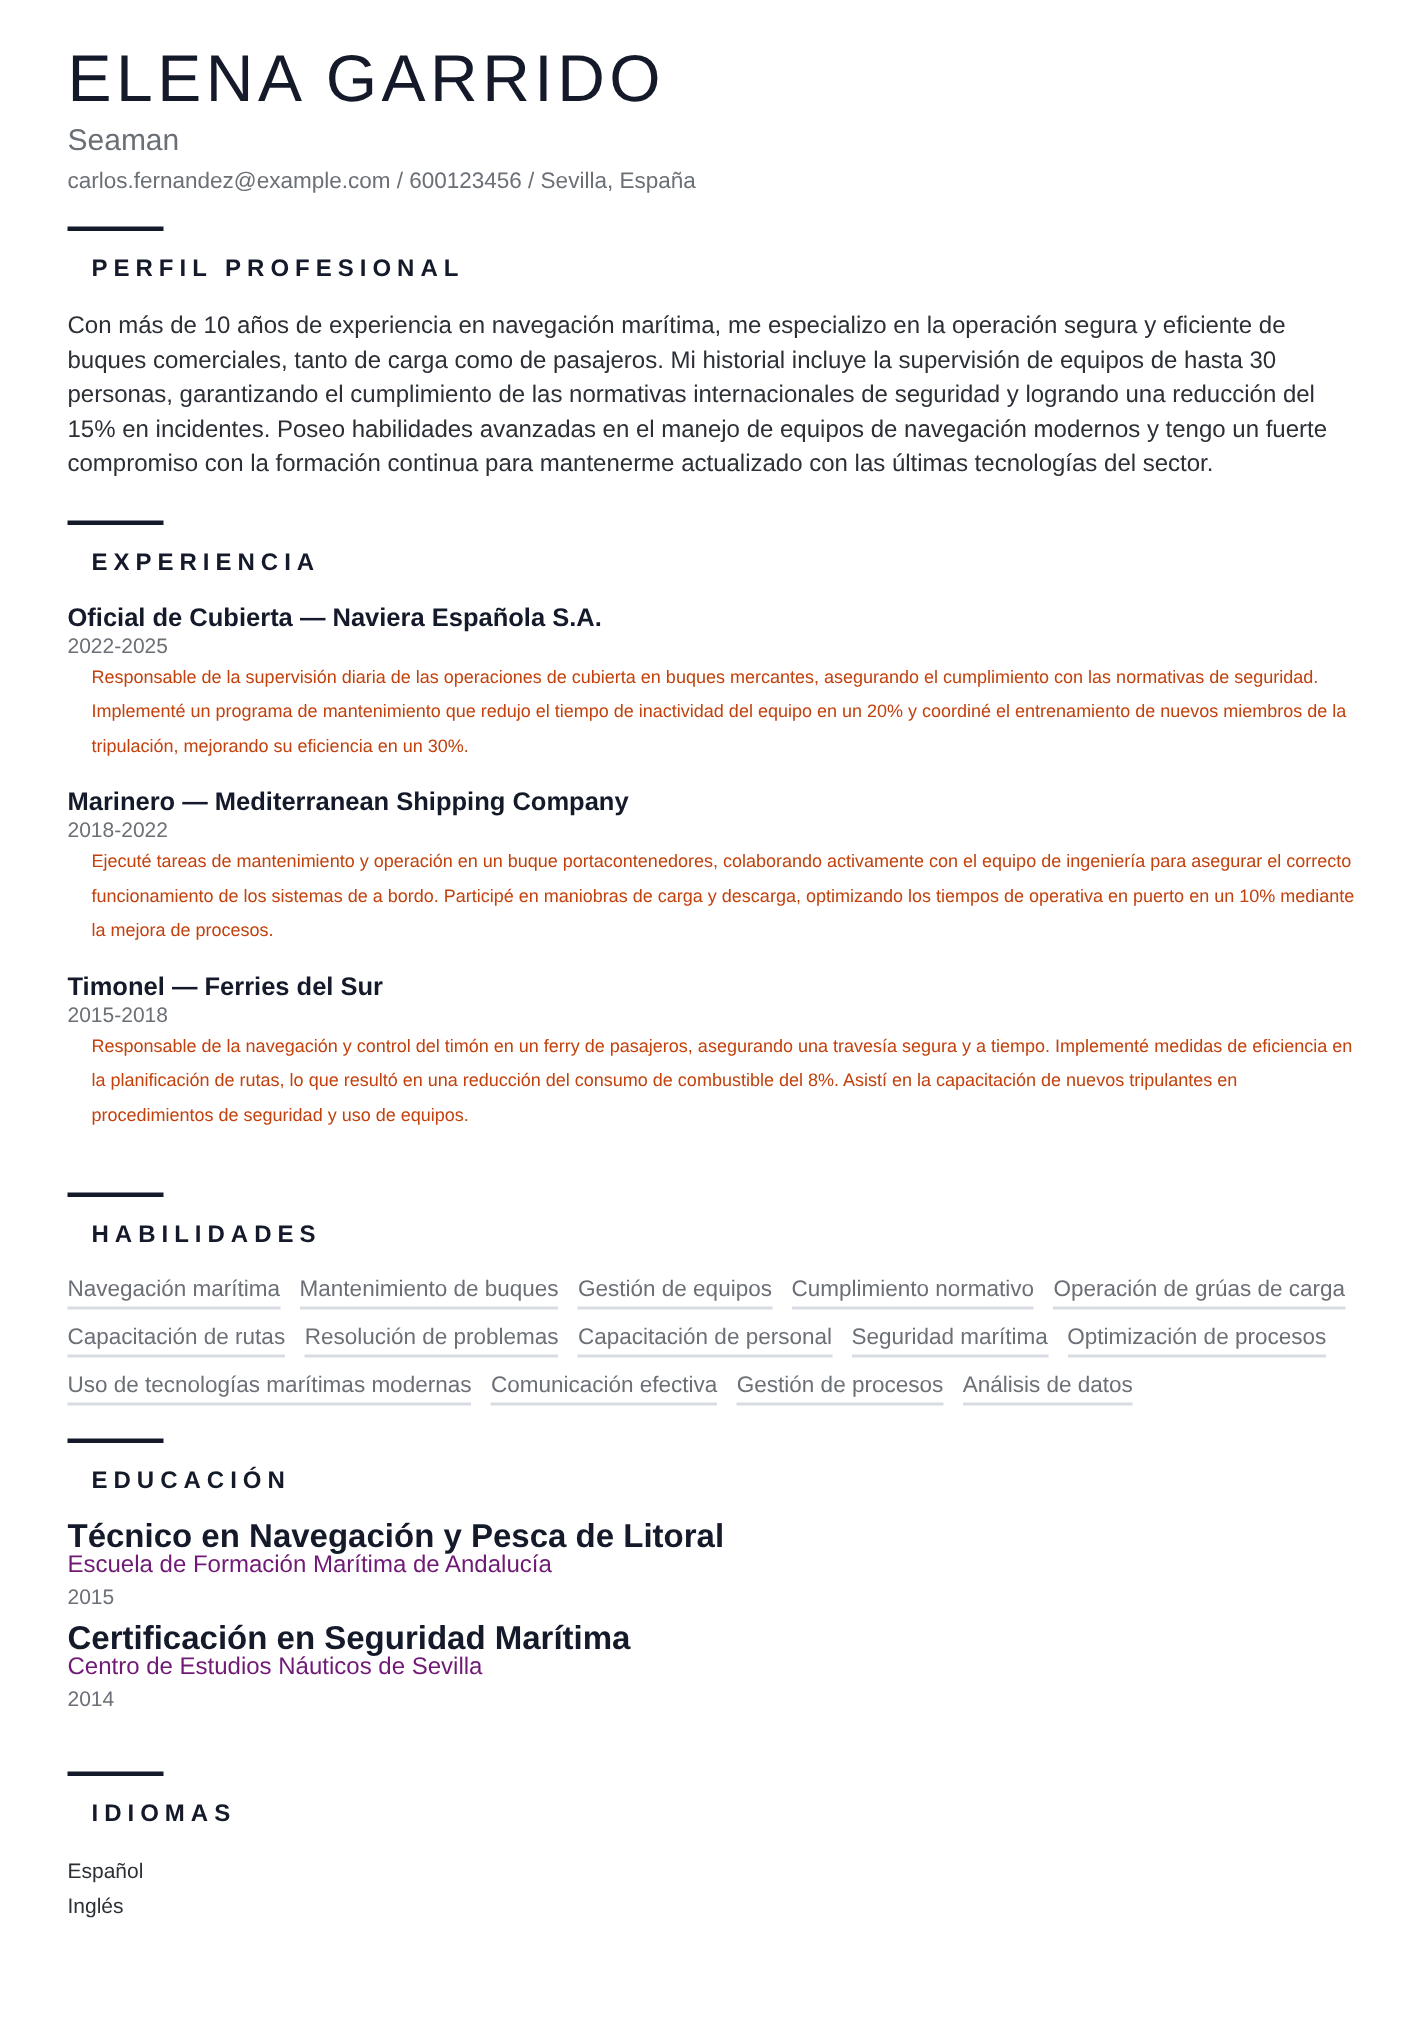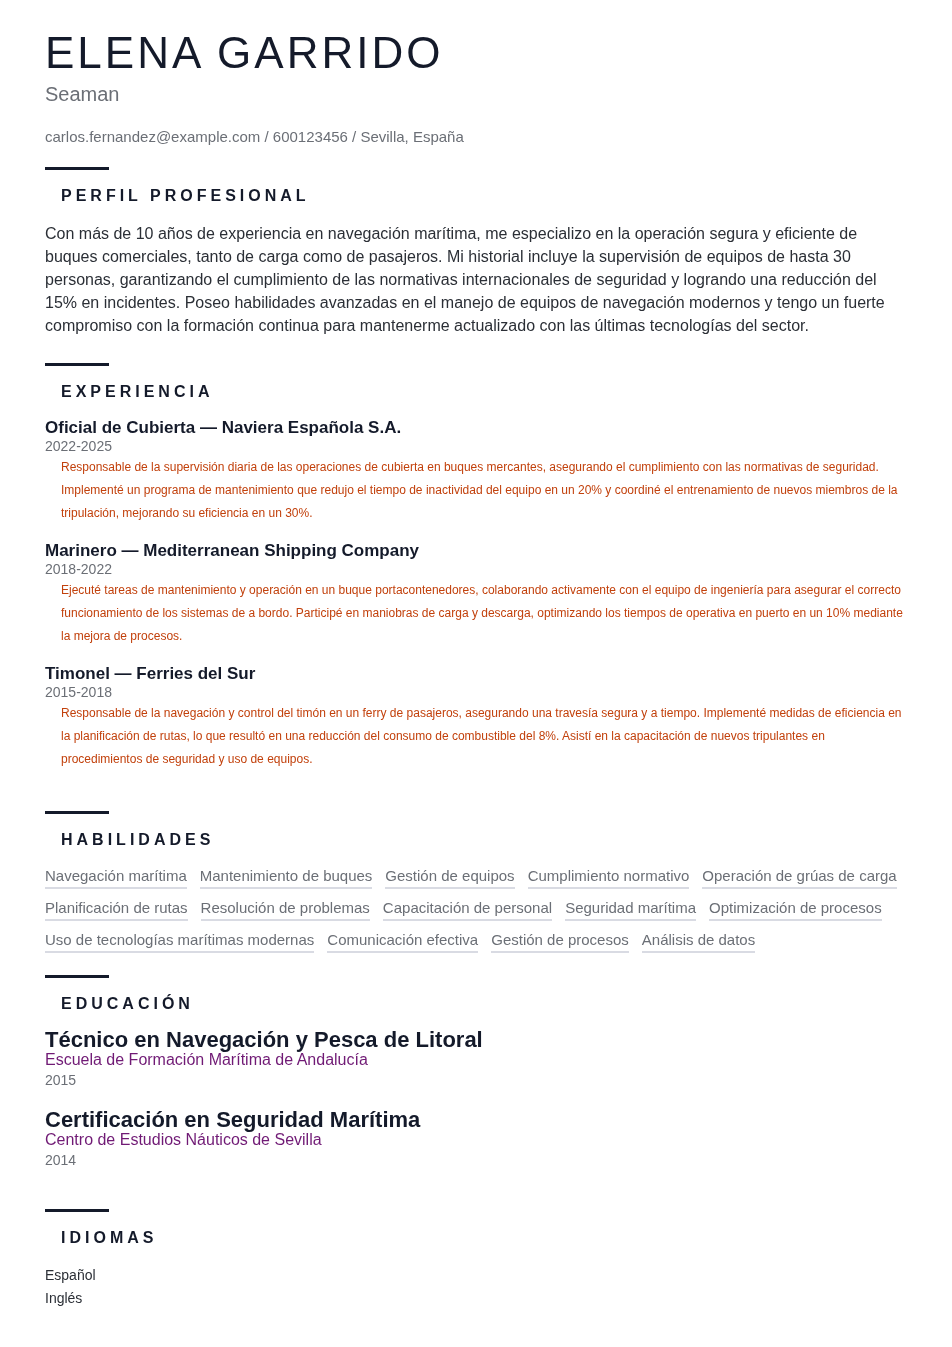--- a/index.html
+++ b/index.html
@@ -21,21 +21,21 @@
     }
     .title {
       font-size: 20px;
       color: #6b6f76;
       margin-top: 3px;
       line-height: 24px;
     }
     .contact {
       font-size: 15px;
       color: #6b6f76;
-      margin-top: 21px;
+      margin-top: 5px;
       line-height: 20px;
     }
     .section { margin-top: 19px; }
     .rule {
       width: 64px;
       height: 3px;
       background: #141a2a;
       margin-bottom: 11px;
     }
     .section-heading {
@@ -81,21 +81,21 @@
       margin-top: 11px;
       width: 870px;
     }
     .skill {
       font-size: 15px;
       color: #6b6f76;
       line-height: 20px;
       border-bottom: 2px solid #d9dbe3;
       padding-bottom: 1px;
     }
-    .edu + .edu { margin-top: 19px; }
+    .edu + .edu { margin-top: 7px; }
     .edu-degree {
       font-size: 22px;
       font-weight: 700;
       color: #141a2a;
       line-height: 20px;
       margin-top: 4px;
     }
     .edu-school {
       font-size: 16px;
       color: #701a75;
@@ -155,21 +155,21 @@
 
   <section class="section" style="margin-top:40px;">
     <div class="rule"></div>
     <h2 class="section-heading">HABILIDADES</h2>
     <div class="skills">
       <span class="skill">Navegación marítima</span>
       <span class="skill">Mantenimiento de buques</span>
       <span class="skill">Gestión de equipos</span>
       <span class="skill">Cumplimiento normativo</span>
       <span class="skill">Operación de grúas de carga</span>
-      <span class="skill">Planificación de rutas</span>
+      <span class="skill">Capacitación de rutas</span>
       <span class="skill">Resolución de problemas</span>
       <span class="skill">Capacitación de personal</span>
       <span class="skill">Seguridad marítima</span>
       <span class="skill">Optimización de procesos</span>
       <span class="skill">Uso de tecnologías marítimas modernas</span>
       <span class="skill">Comunicación efectiva</span>
       <span class="skill">Gestión de procesos</span>
       <span class="skill">Análisis de datos</span>
     </div>
   </section>

